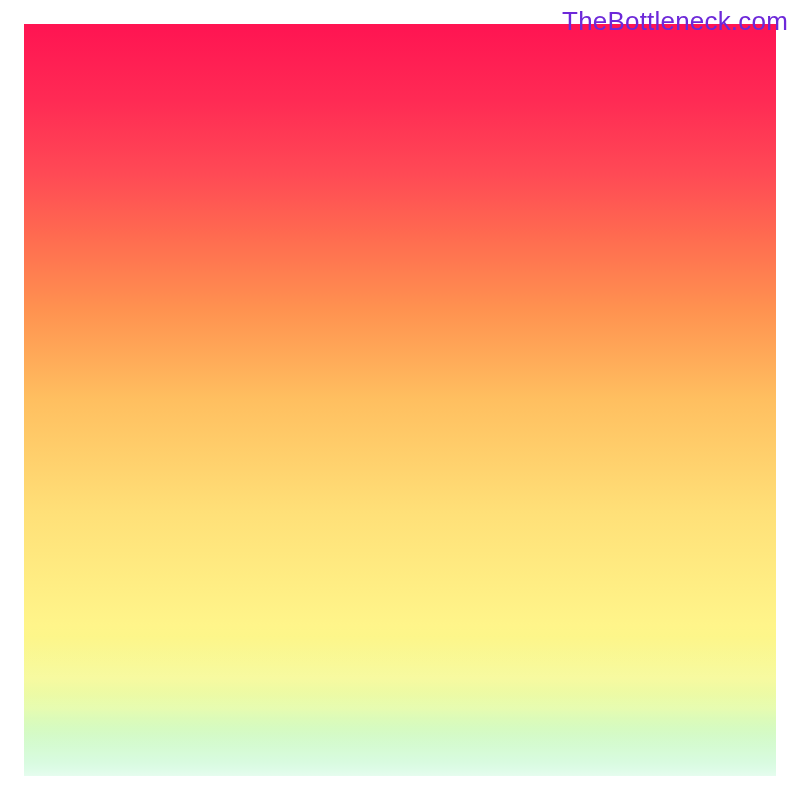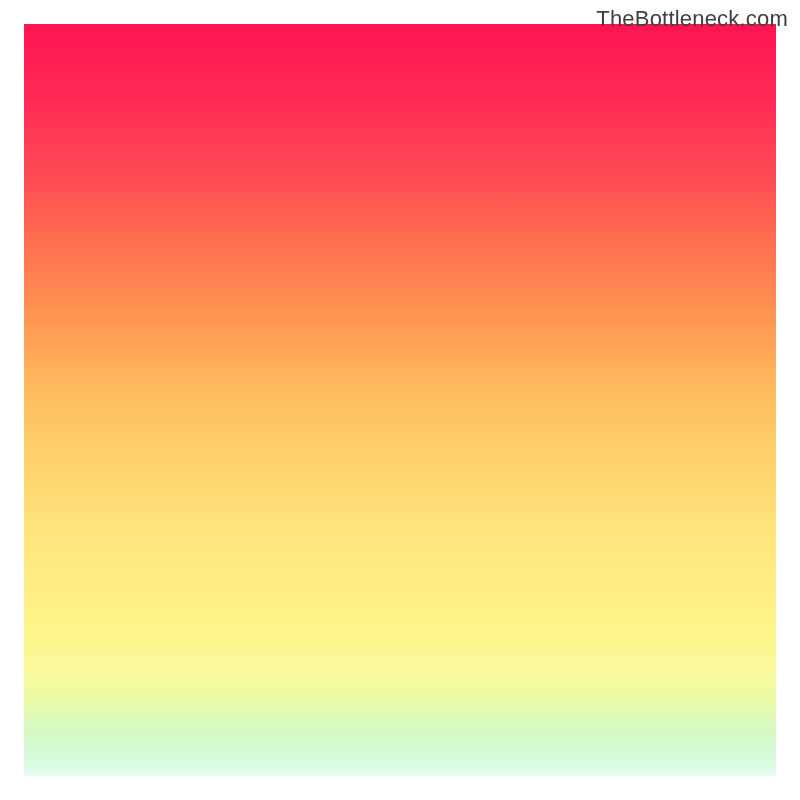--- a/index.html
+++ b/index.html
@@ -9,23 +9,23 @@
   .frame {
     position: relative;
     width: 800px;
     height: 800px;
   }
 
   .watermark {
     position: absolute;
     top: 6px;
     right: 12px;
-    font-size: 22px;
+    font-size: 26px;
     font-weight: 400;
-    color: #404040;
+    color: #6d28d9;
     letter-spacing: 0.2px;
     z-index: 10;
   }
 
   .plot {
     position: absolute;
     left: 24px;
     top: 24px;
     width: 752px;
     height: 752px;

